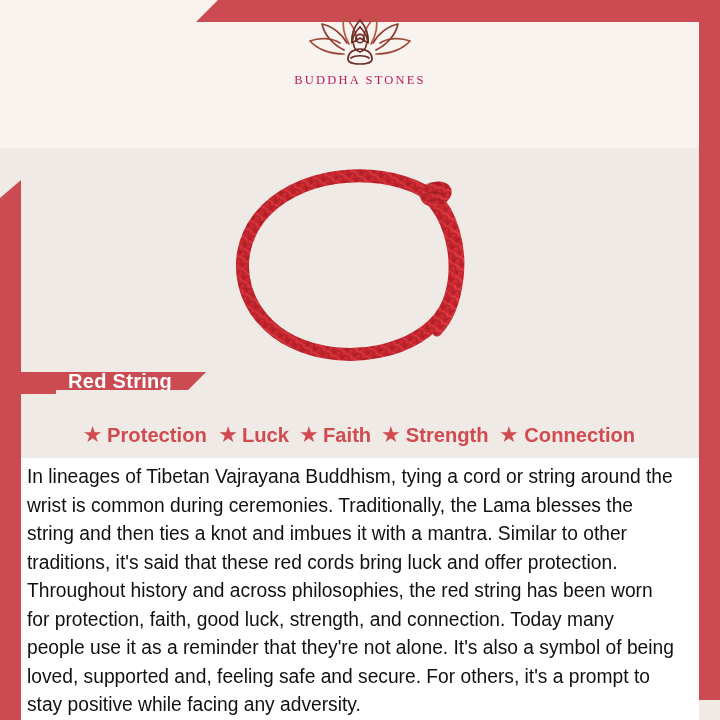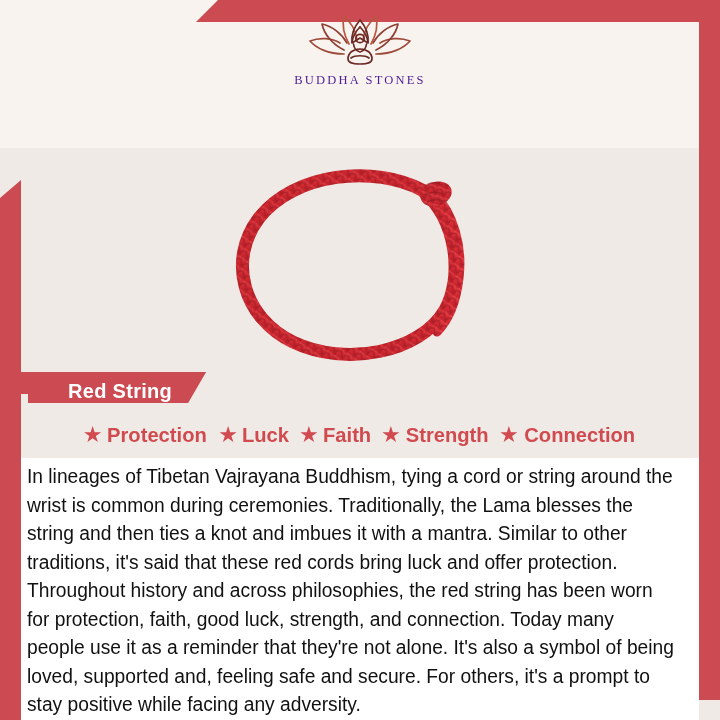--- a/index.html
+++ b/index.html
@@ -78,21 +78,21 @@
     width: 720px;
     text-align: center;
     z-index: 6;
   }
   .logo-mark { display: block; margin: 0 auto; }
   .logo-word {
     margin-top: 3px;
     font-family: "Liberation Serif", serif;
     font-size: 12.5px;
     letter-spacing: 2.2px;
-    color: #4c1d95;
+    color: #be185d;
     font-weight: 400;
   }
 
   
   .title-panel {
     position: absolute;
     left: 138px; top: 98px;
     width: 474px; height: 44px;
     background: #fbf6f2;
     z-index: 6;
@@ -117,26 +117,26 @@
     width: 720px; height: 215px;
     display: flex;
     align-items: center;
     justify-content: center;
   }
 
   
   .tab {
     position: absolute;
     left: 28px; top: 372px;
-    height: 31px;
+    height: 18px;
     padding: 0 34px 0 40px;
     background: #cc4b52;
     clip-path: polygon(0 0, 100% 0, calc(100% - 18px) 100%, 0 100%);
     display: flex;
-    align-items: flex-end;
+    align-items: center;
     z-index: 6;
   }
   .tab-text {
     font-family: "Liberation Sans Narrow", "Liberation Sans", sans-serif;
     font-weight: 700;
     font-size: 20px;
     color: #ffffff;
     letter-spacing: 0.3px;
     white-space: nowrap;
   }

